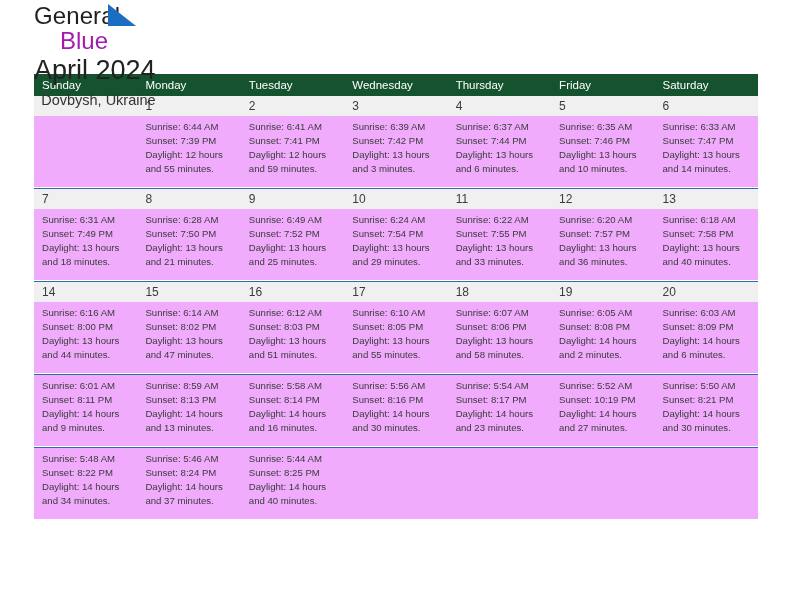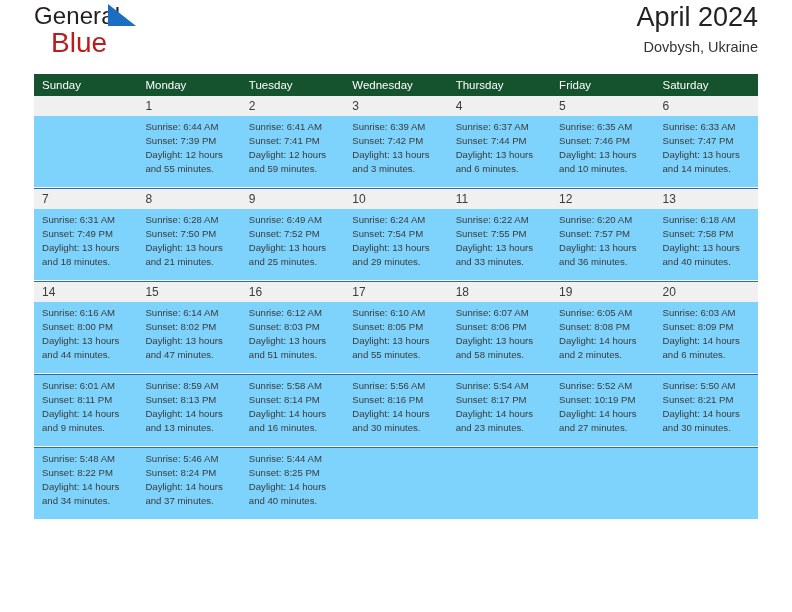--- a/index.html
+++ b/index.html
@@ -23,20 +23,21 @@
     padding: 0 34px;
   }
 
   
   .header {
     position: relative;
     height: 74px;
     display: flex;
     align-items: flex-start;
     justify-content: space-between;
+    flex-direction: column;
   }
 
   .brand {
     padding-top: 4px;
     line-height: 1;
     user-select: none;
   }
   .brand-row1 {
     position: relative;
     display: inline-block;
@@ -50,24 +51,24 @@
     position: absolute;
     left: 100%;
     bottom: 2px;
     margin-left: -12px;
     width: 0;
     height: 0;
     border-left: 28px solid #1b6ec2;
     border-top: 22px solid transparent;
   }
   .brand-row2 {
-    font-size: 28px;
-    color: #b91c1c;
+    font-size: 24px;
+    color: #a21caf;
     margin-top: 1px;
-    margin-left: 17px;
+    margin-left: 26px;
     font-weight: 400;
   }
 
   .title-block {
     text-align: right;
     padding-top: 2px;
   }
   .cal-title {
     font-size: 27px;
     color: #222222;
@@ -107,21 +108,21 @@
     font-size: 12px;
     color: #3b3b3b;
     padding: 3px 0 3px 8px;
     height: 17px;
     box-sizing: border-box;
     border: none;
     vertical-align: middle;
   }
 
   .info-row td {
-    background: #7dd3fc;
+    background: #f0abfc;
     font-size: 9.6px;
     color: #3b3b3b;
     padding: 4px 6px 7px 8px;
     height: 71px;
     box-sizing: border-box;
     border: none;
     vertical-align: top;
     line-height: 1.45;
   }
 

